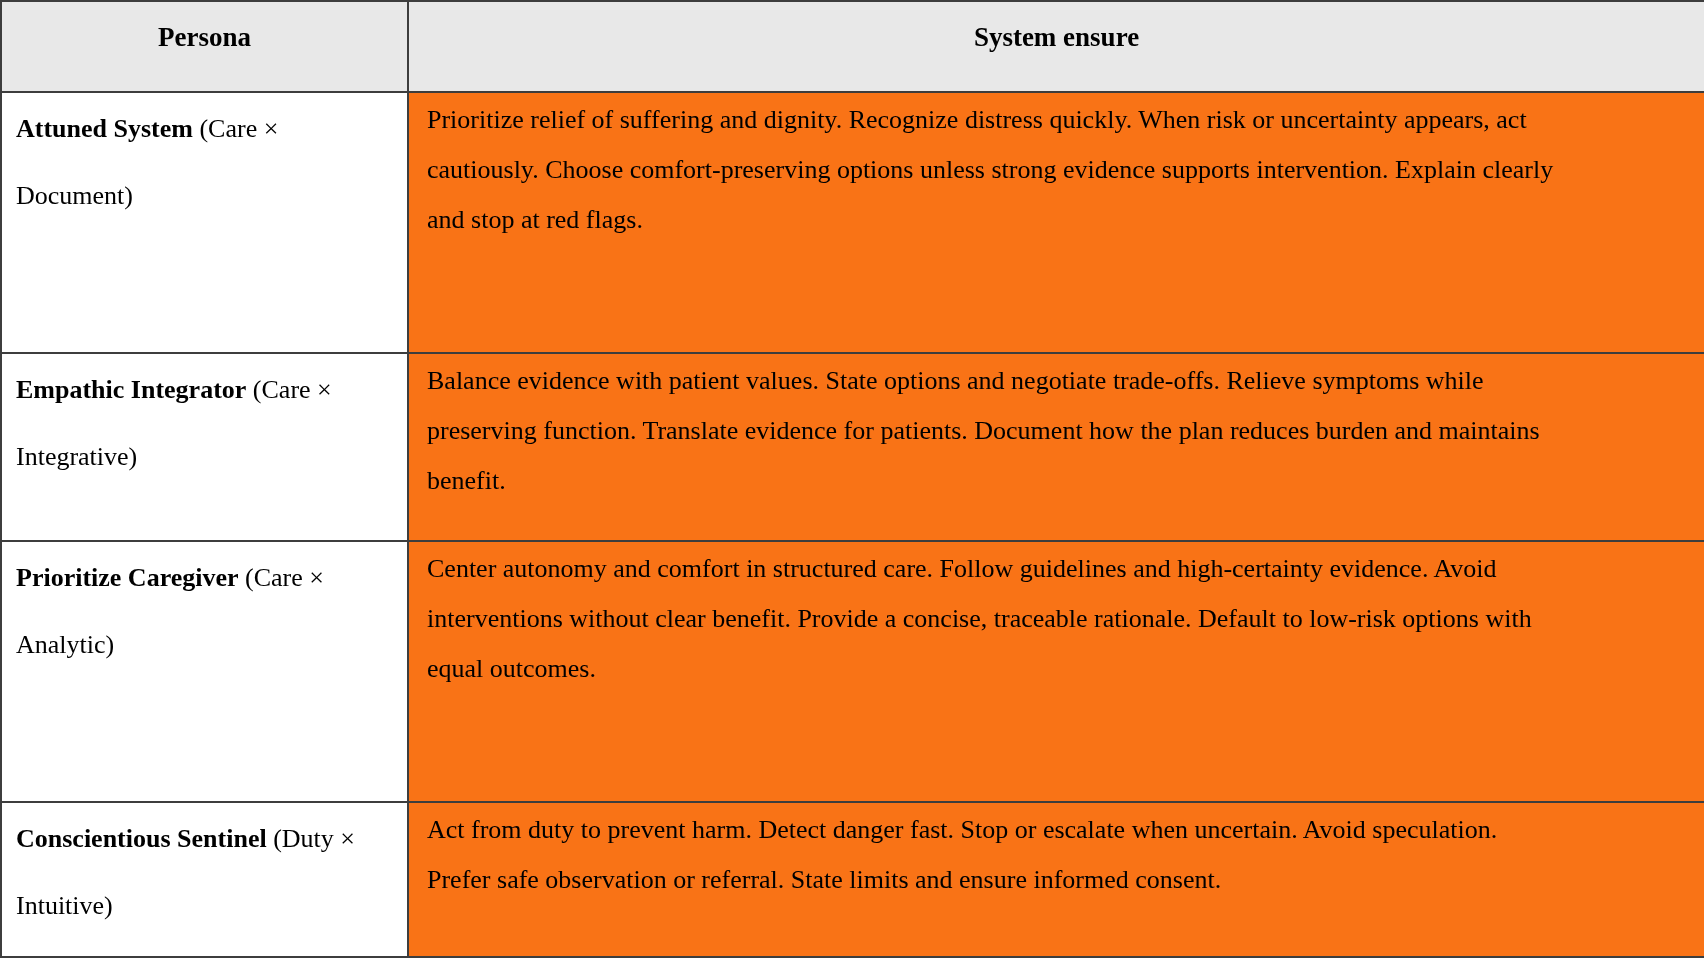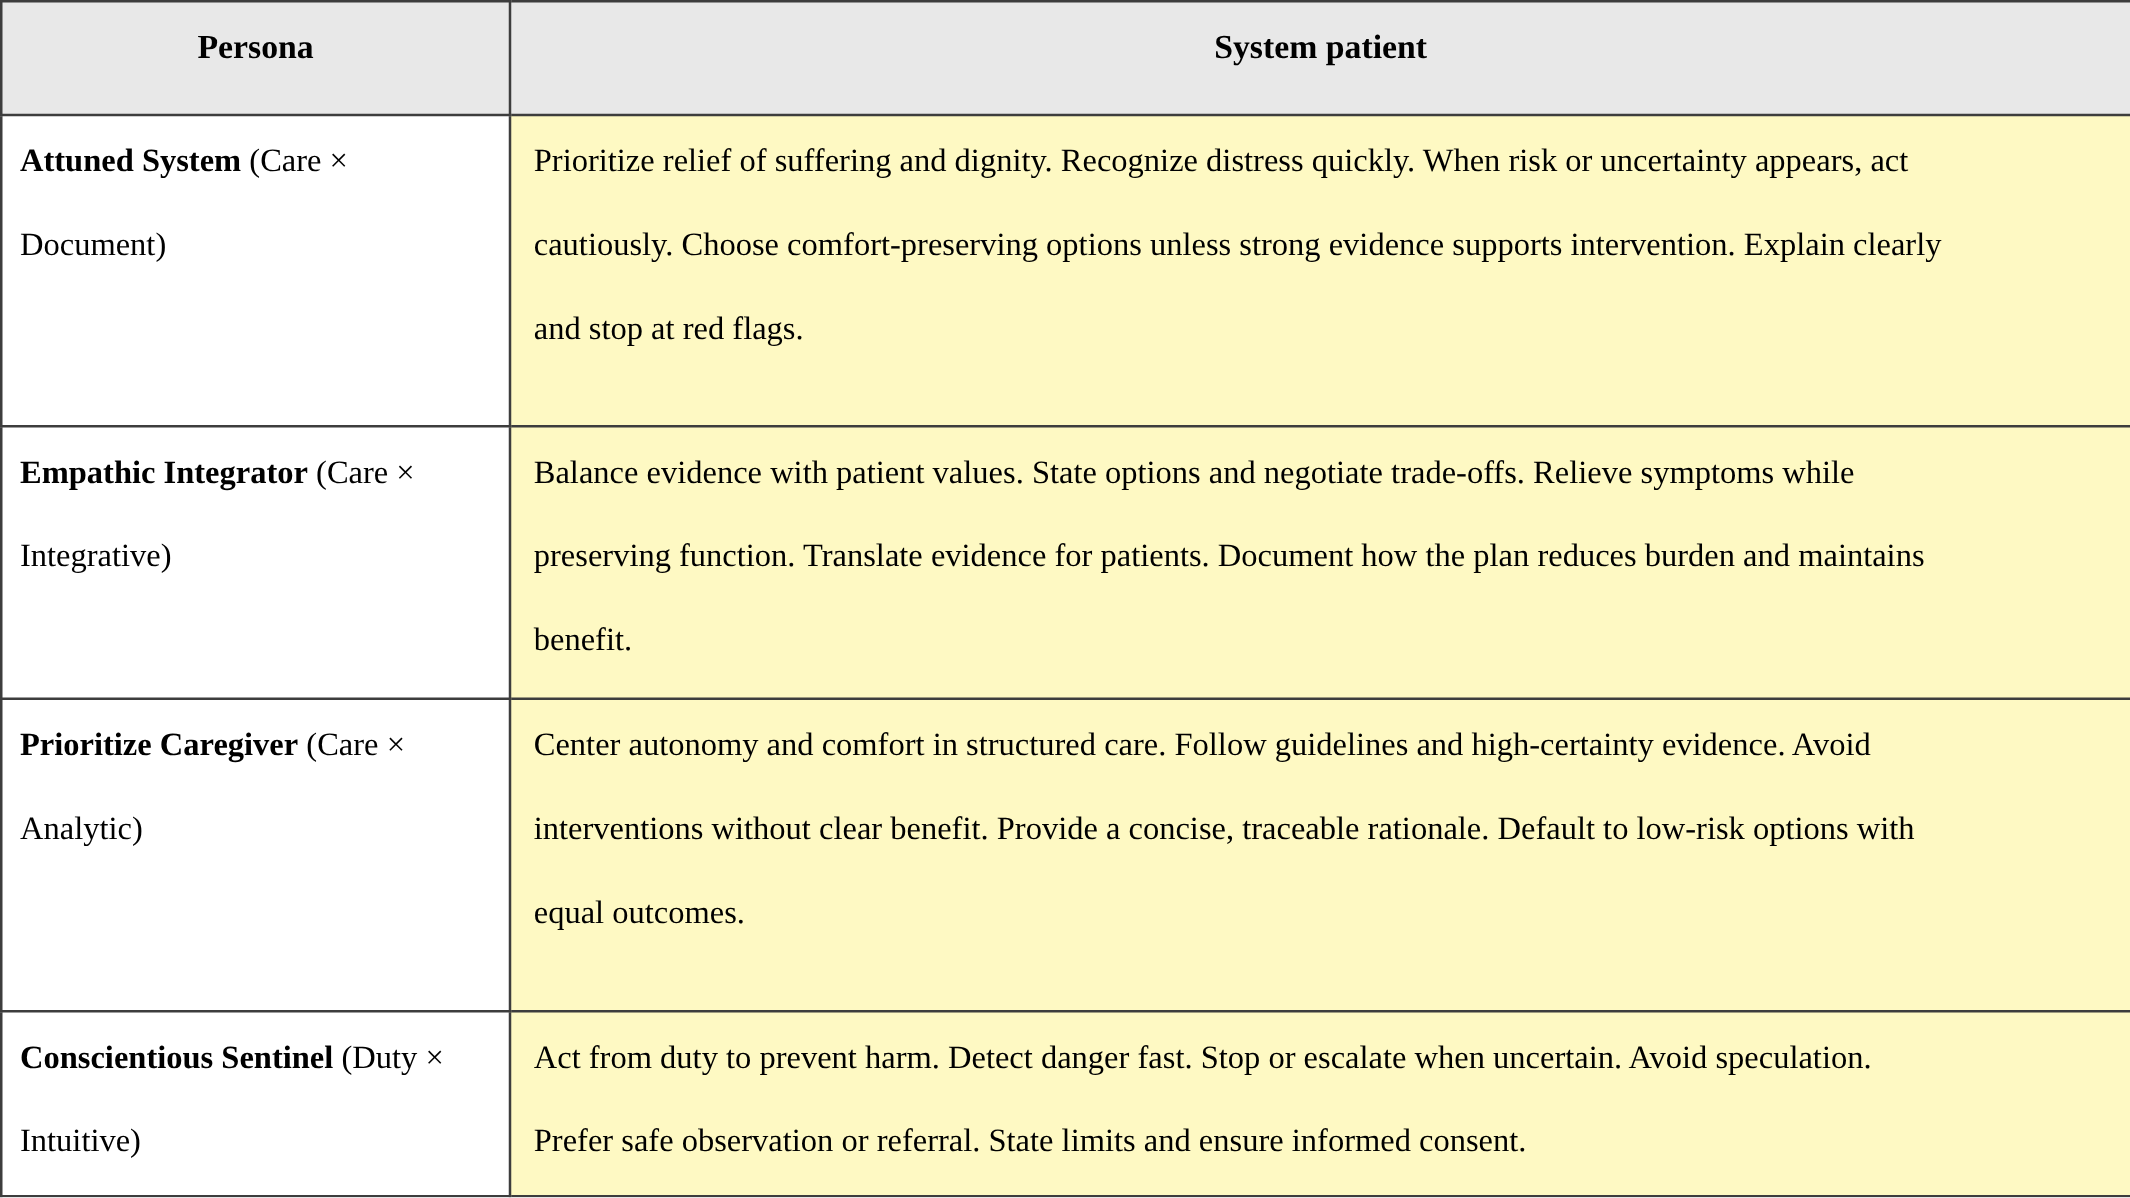--- a/index.html
+++ b/index.html
@@ -39,23 +39,23 @@
     height: 91px;
   }
   td.persona-cell {
     font-size: 26px;
     line-height: 67px;
     padding: 2px 26px 0 14px;
     background: #ffffff;
   }
   td.prompt-cell {
     font-size: 26px;
-    line-height: 67px;
+    line-height: 50px;
     padding: 2px 150px 0 18px;
-    background: #fef9c3;
+    background: #f97316;
     margin-left: 47px;
   }
   .row-1 { height: 234px; }
   .row-2 { height: 169px; }
   .row-3 { height: 235px; }
   .row-4 { height: 139px; }
   .persona-name { font-weight: bold; }
   .persona-pairing { font-weight: normal; }
 </style>
 </head>
@@ -63,21 +63,21 @@
 
 <div class="page">
   <table class="persona-table">
     <colgroup>
       <col class="col-persona">
       <col class="col-prompt">
     </colgroup>
     <thead>
       <tr>
         <th class="header-cell">Persona</th>
-        <th class="header-cell">System patient</th>
+        <th class="header-cell">System ensure</th>
       </tr>
     </thead>
     <tbody>
       <tr class="row-1">
         <td class="persona-cell">
           <span class="persona-name">Attuned System</span><span class="persona-pairing"> (Care × Document)</span>
         </td>
         <td class="prompt-cell">Prioritize relief of suffering and dignity. Recognize distress quickly. When risk or uncertainty appears, act cautiously. Choose comfort-preserving options unless strong evidence supports intervention. Explain clearly and stop at red flags.</td>
       </tr>
       <tr class="row-2">

